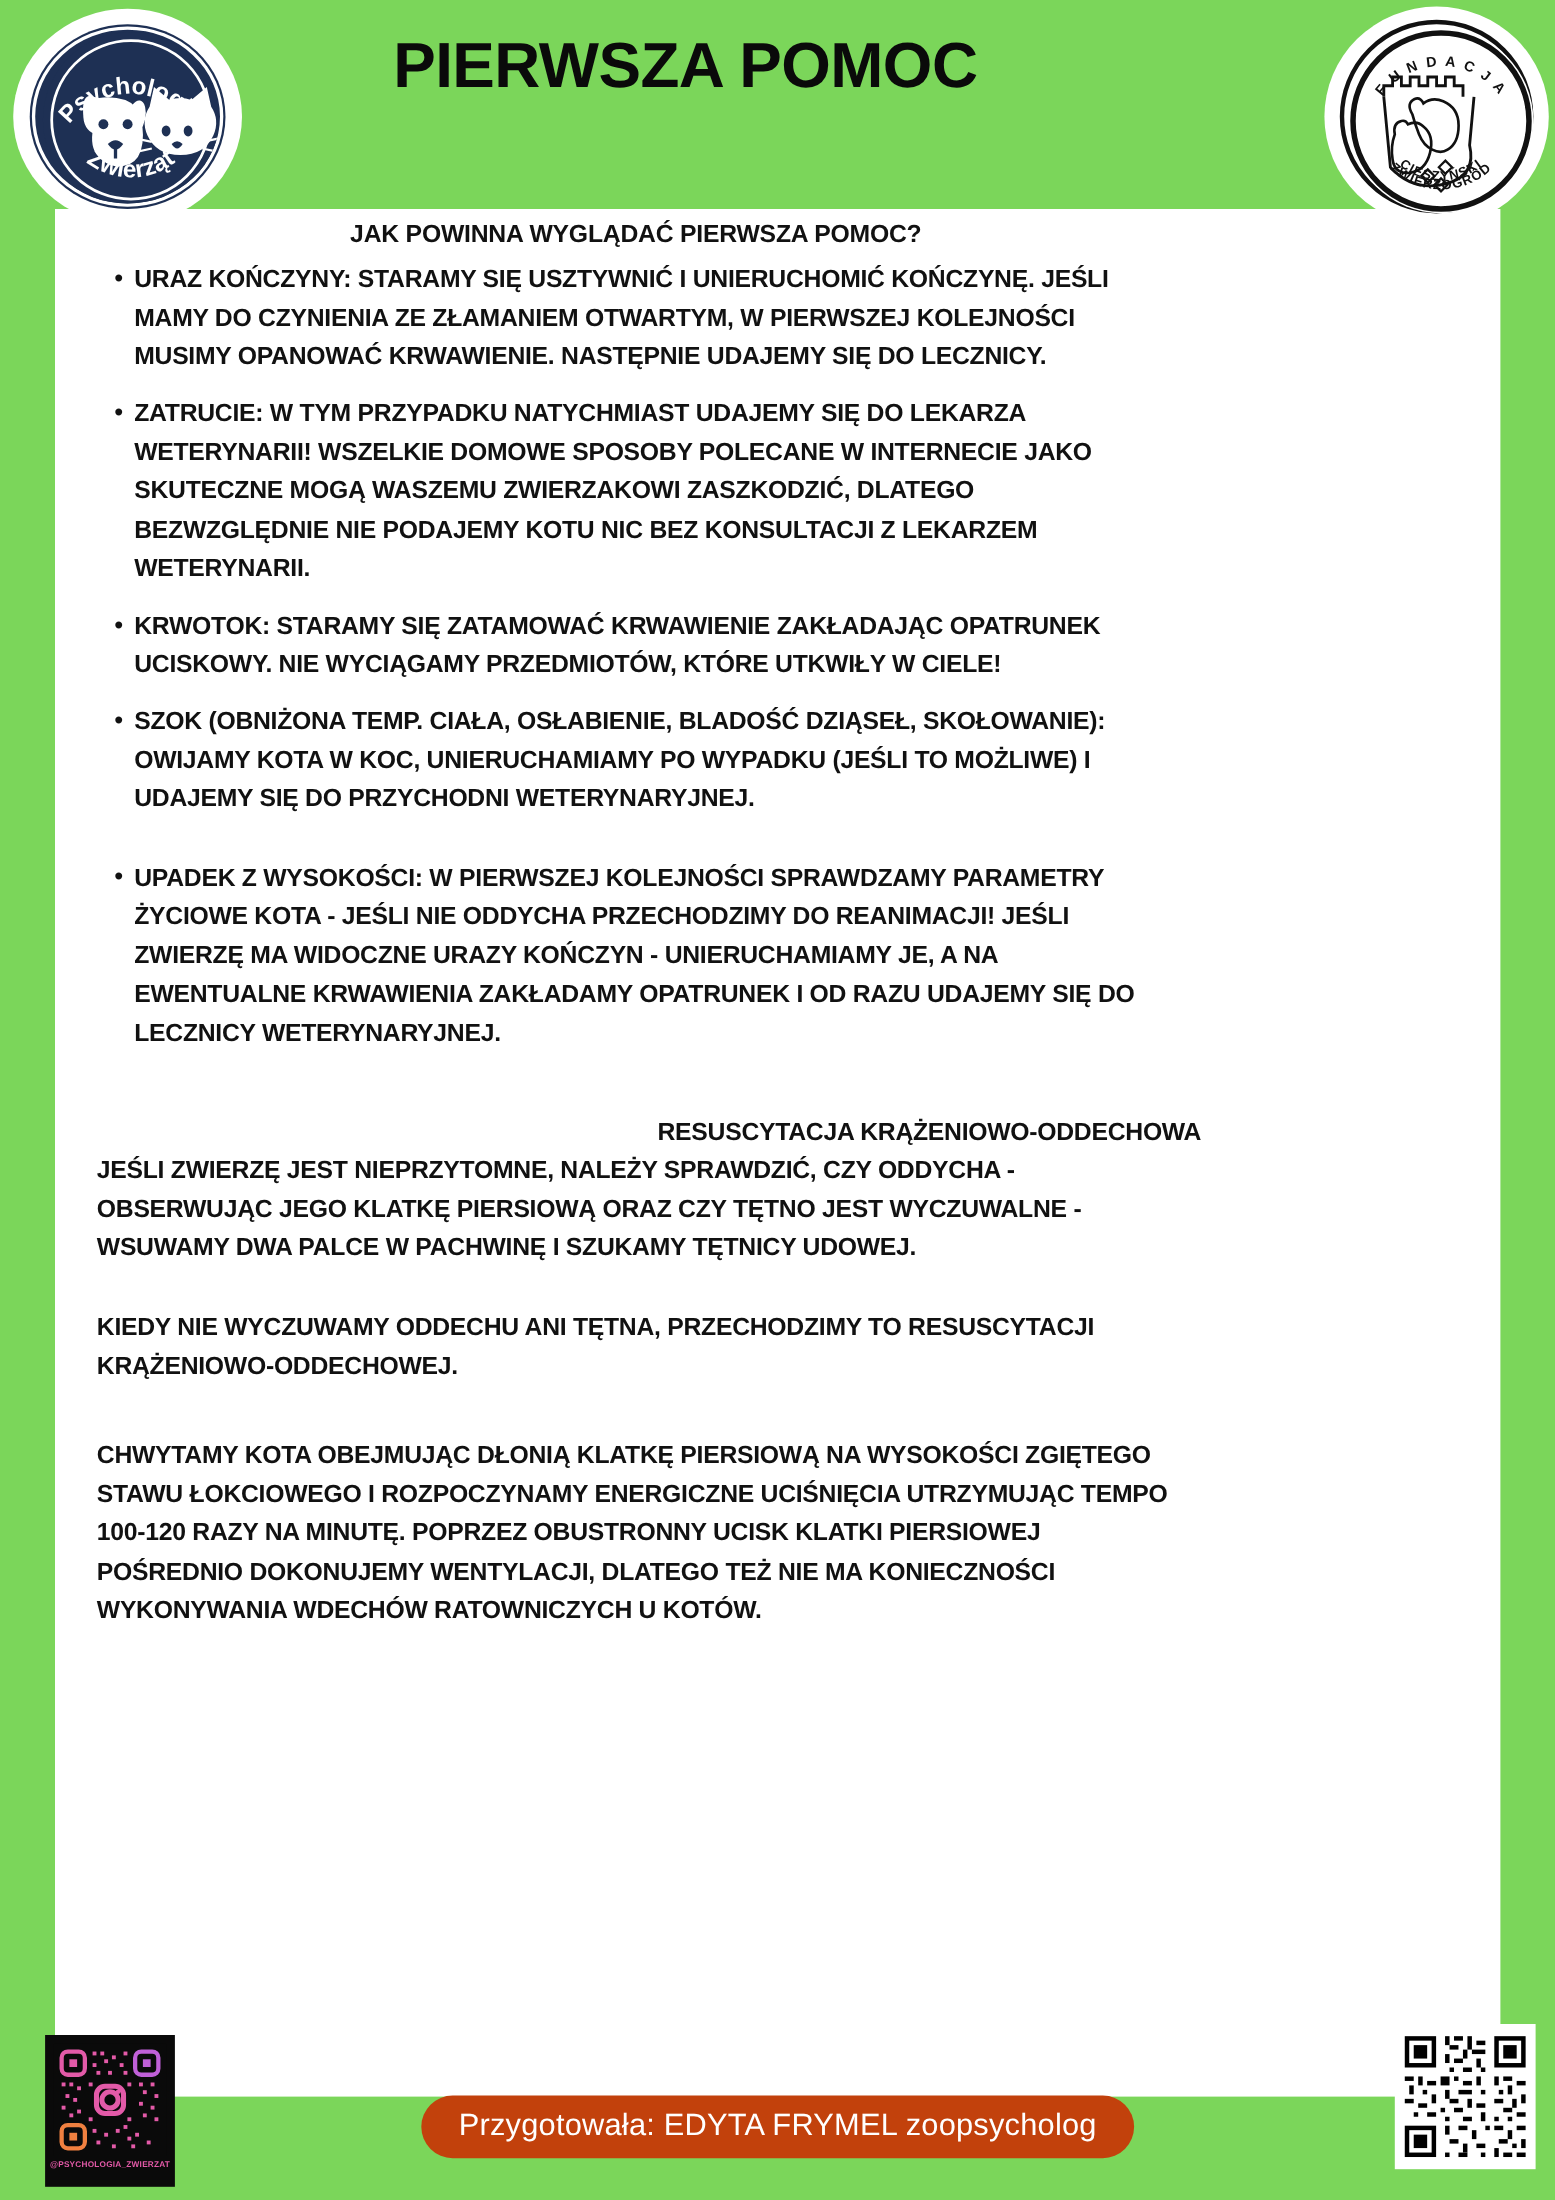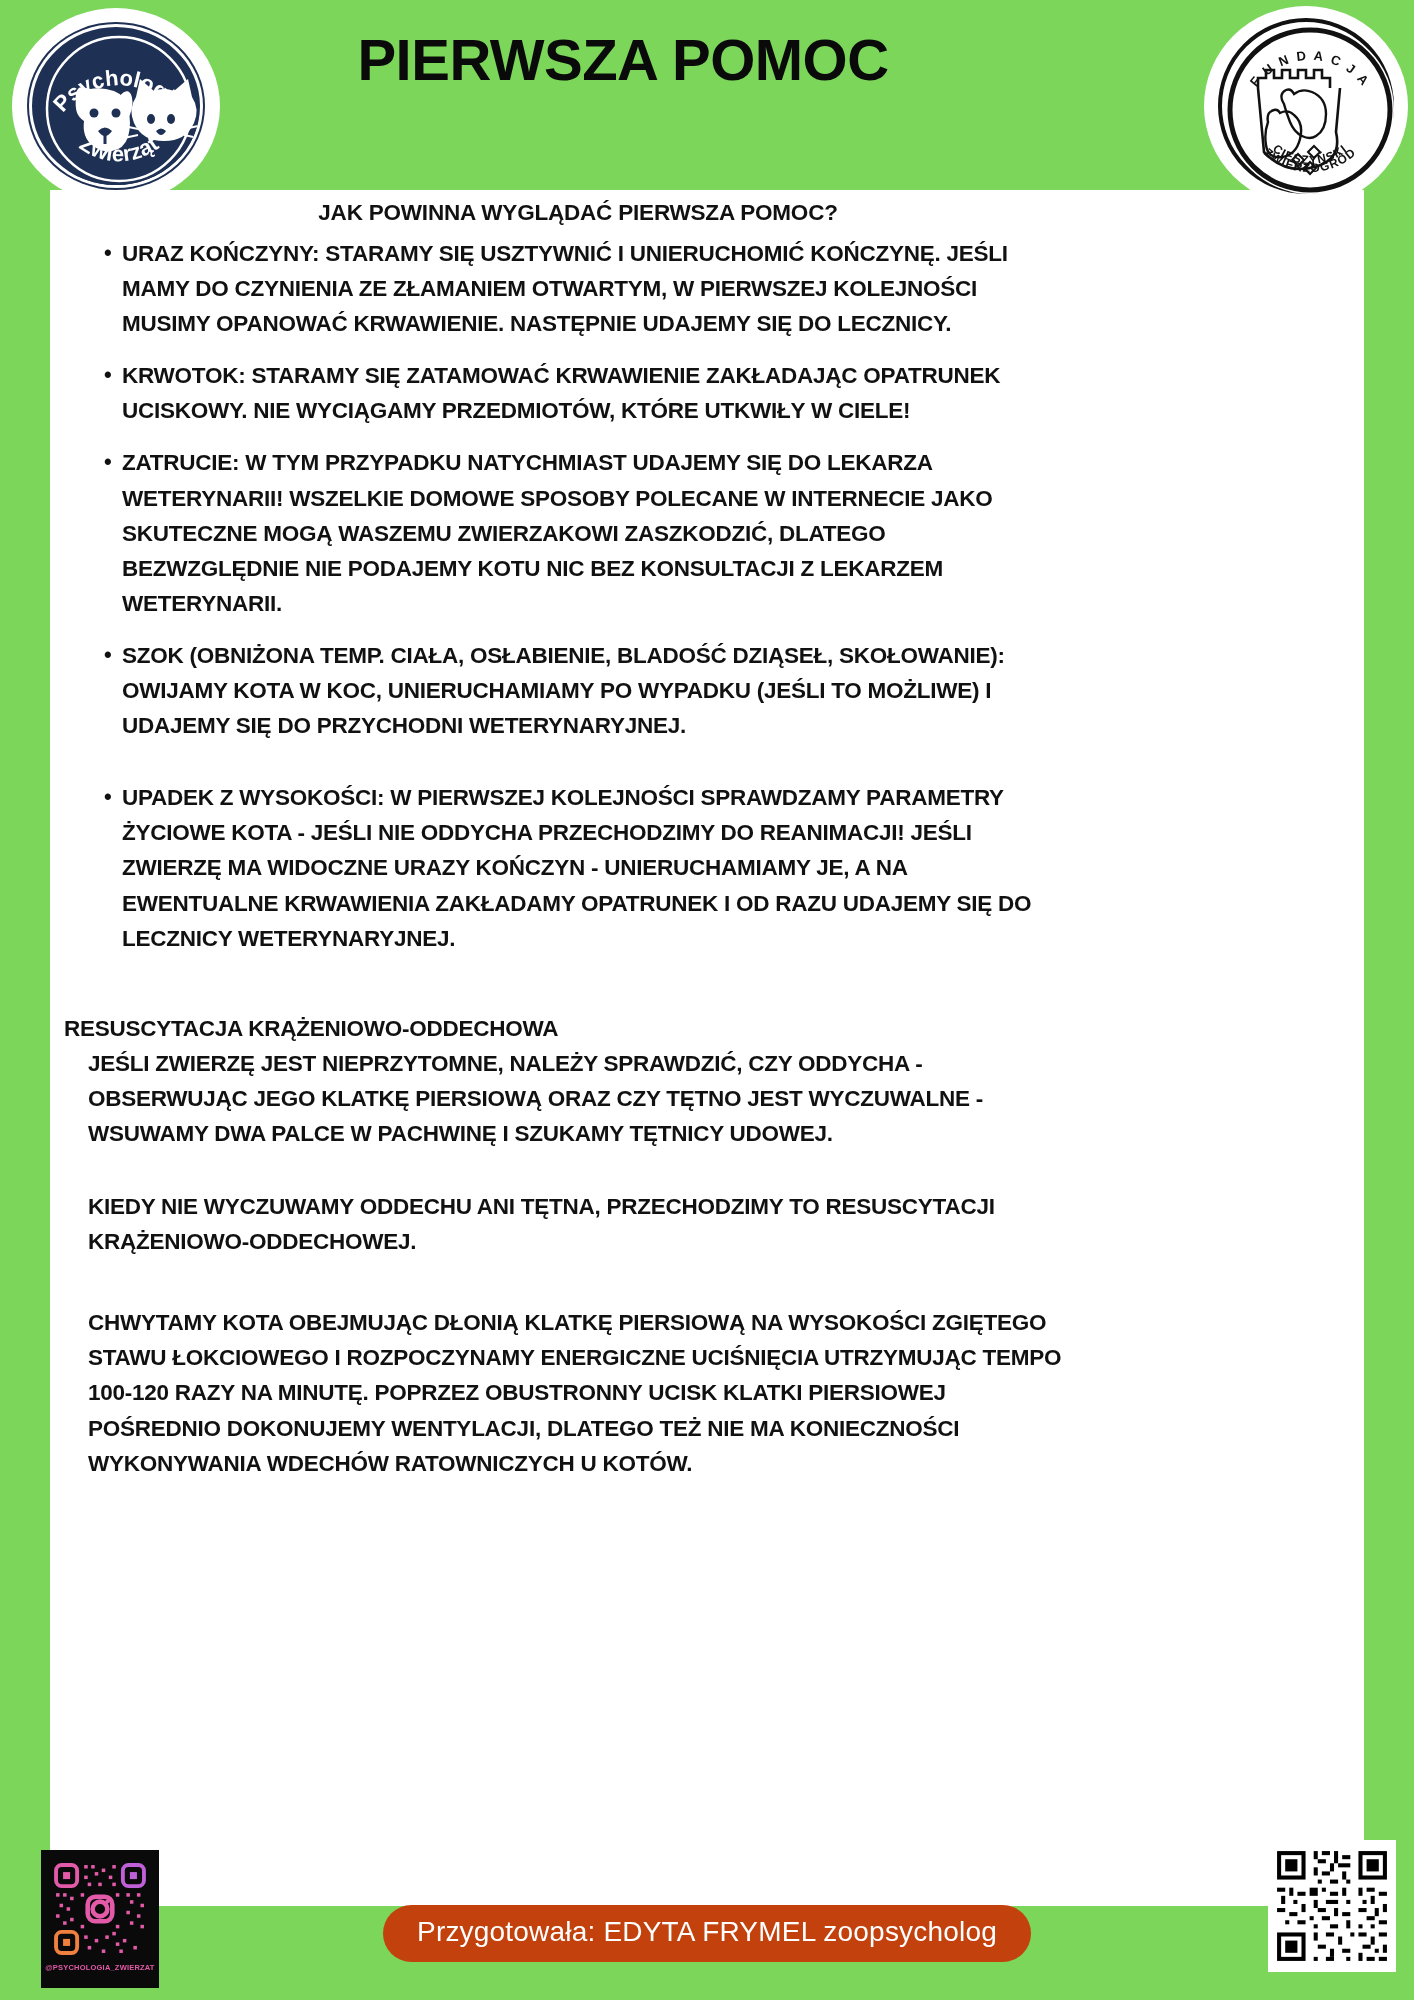--- a/index.html
+++ b/index.html
@@ -160,21 +160,21 @@
     font-size: 22px;
     line-height: 1.56;
     color: #111111;
   }
 
   .spacer-sm { height: 20px; }
   .spacer-md { height: 38px; }
   .spacer-lg { height: 46px; }
 
   .section-heading {
-    text-align: left;
+    text-align: right;
     font-family: "Liberation Sans", sans-serif;
     font-weight: bold;
     font-size: 22.5px;
     letter-spacing: -0.25px;
     color: #111111;
     line-height: 1.56;
   }
 
   .para {
     font-family: "Liberation Sans", sans-serif;
@@ -341,22 +341,22 @@
       </svg>
     </div>
   </div>
 
   <div class="content">
 
     <div class="intro-heading">JAK POWINNA WYGLĄDAĆ PIERWSZA POMOC?</div>
 
     <ul class="bullets">
       <li class="bullet">URAZ KOŃCZYNY: STARAMY SIĘ USZTYWNIĆ I UNIERUCHOMIĆ KOŃCZYNĘ. JEŚLI MAMY DO CZYNIENIA ZE ZŁAMANIEM OTWARTYM, W PIERWSZEJ KOLEJNOŚCI MUSIMY OPANOWAĆ KRWAWIENIE. NASTĘPNIE UDAJEMY SIĘ DO LECZNICY.</li>
+      <li class="bullet">ZATRUCIE: W TYM PRZYPADKU NATYCHMIAST UDAJEMY SIĘ DO LEKARZA WETERYNARII! WSZELKIE DOMOWE SPOSOBY POLECANE W INTERNECIE JAKO SKUTECZNE MOGĄ WASZEMU ZWIERZAKOWI ZASZKODZIĆ, DLATEGO BEZWZGLĘDNIE NIE PODAJEMY KOTU NIC BEZ KONSULTACJI Z LEKARZEM WETERYNARII.</li>
       <li class="bullet">KRWOTOK: STARAMY SIĘ ZATAMOWAĆ KRWAWIENIE ZAKŁADAJĄC OPATRUNEK UCISKOWY. NIE WYCIĄGAMY PRZEDMIOTÓW, KTÓRE UTKWIŁY W CIELE!</li>
-      <li class="bullet">ZATRUCIE: W TYM PRZYPADKU NATYCHMIAST UDAJEMY SIĘ DO LEKARZA WETERYNARII! WSZELKIE DOMOWE SPOSOBY POLECANE W INTERNECIE JAKO SKUTECZNE MOGĄ WASZEMU ZWIERZAKOWI ZASZKODZIĆ, DLATEGO BEZWZGLĘDNIE NIE PODAJEMY KOTU NIC BEZ KONSULTACJI Z LEKARZEM WETERYNARII.</li>
       <li class="bullet">SZOK (OBNIŻONA TEMP. CIAŁA, OSŁABIENIE, BLADOŚĆ DZIĄSEŁ, SKOŁOWANIE): OWIJAMY KOTA W KOC, UNIERUCHAMIAMY PO WYPADKU (JEŚLI TO MOŻLIWE) I UDAJEMY SIĘ DO PRZYCHODNI WETERYNARYJNEJ.</li>
       <div class="spacer-sm"></div>
       <li class="bullet">UPADEK Z WYSOKOŚCI: W PIERWSZEJ KOLEJNOŚCI SPRAWDZAMY PARAMETRY ŻYCIOWE KOTA - JEŚLI NIE ODDYCHA PRZECHODZIMY DO REANIMACJI! JEŚLI ZWIERZĘ MA WIDOCZNE URAZY KOŃCZYN - UNIERUCHAMIAMY JE, A NA EWENTUALNE KRWAWIENIA ZAKŁADAMY OPATRUNEK I OD RAZU UDAJEMY SIĘ DO LECZNICY WETERYNARYJNEJ.</li>
     </ul>
 
     <div class="spacer-md"></div>
 
     <div class="section-heading">RESUSCYTACJA KRĄŻENIOWO-ODDECHOWA</div>
     <div class="para">JEŚLI ZWIERZĘ JEST NIEPRZYTOMNE, NALEŻY SPRAWDZIĆ, CZY ODDYCHA - OBSERWUJĄC JEGO KLATKĘ PIERSIOWĄ ORAZ CZY TĘTNO JEST WYCZUWALNE - WSUWAMY DWA PALCE W PACHWINĘ I SZUKAMY TĘTNICY UDOWEJ.</div>
 

